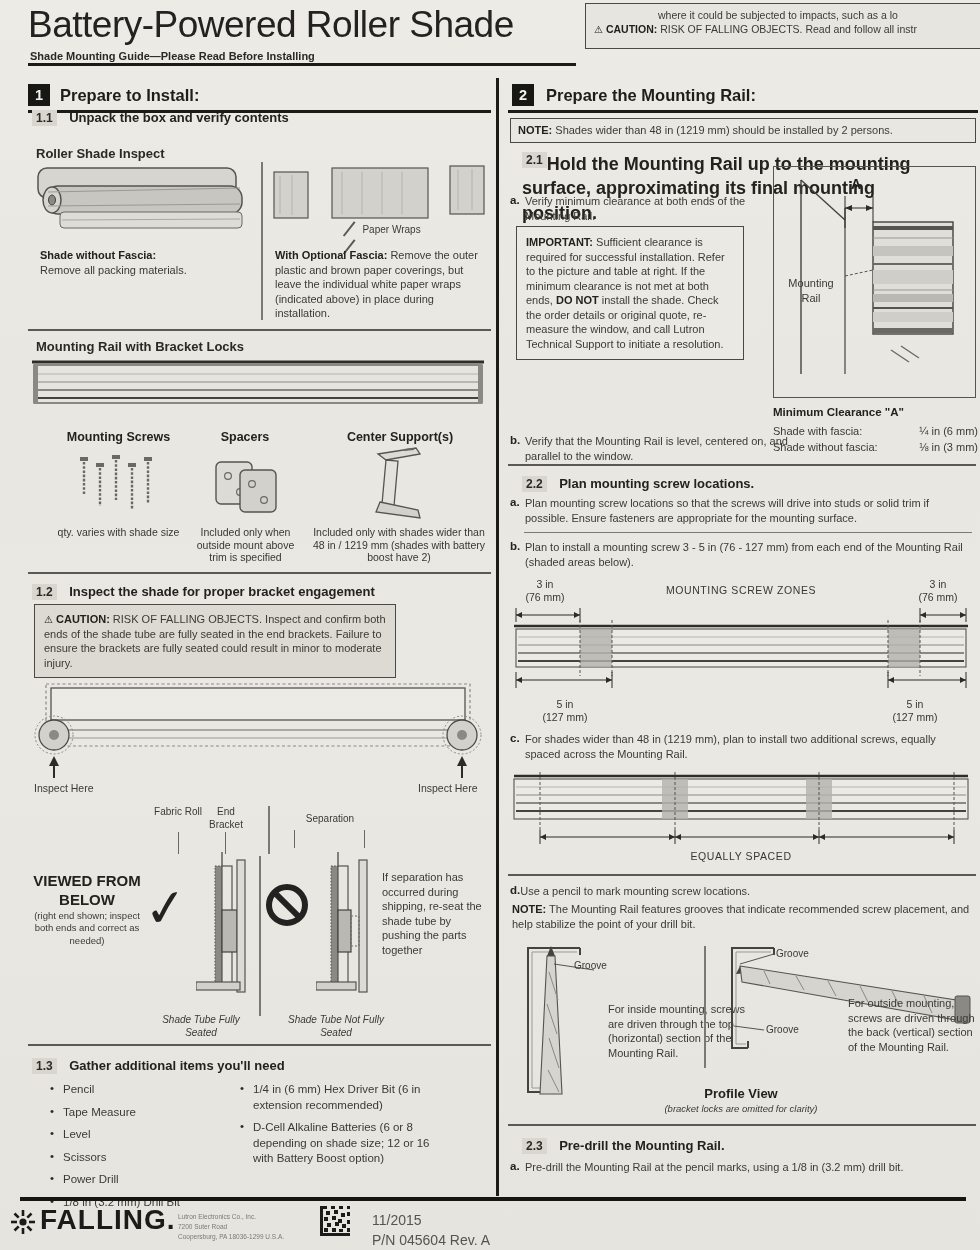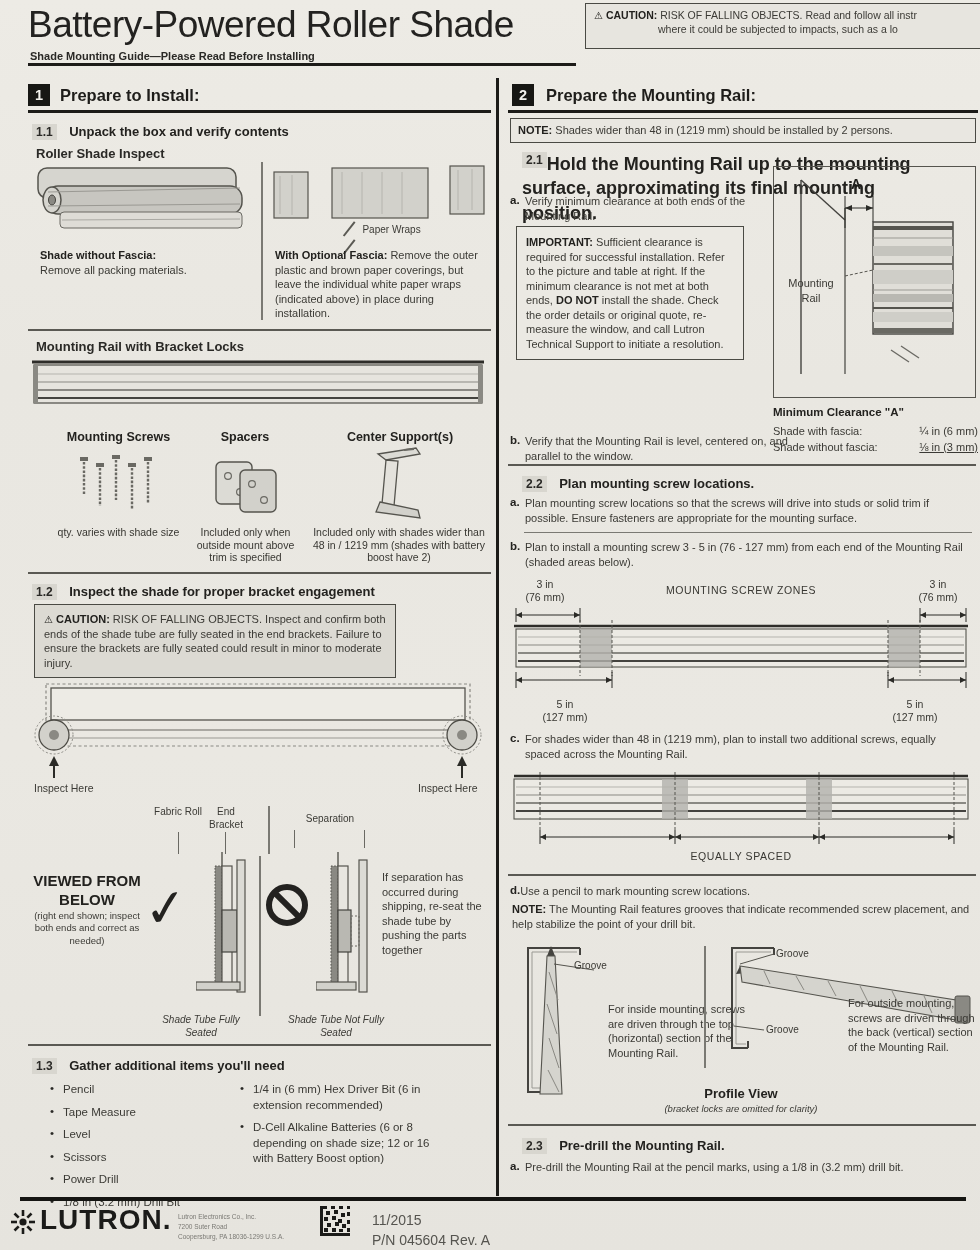--- a/index.html
+++ b/index.html
@@ -50,39 +50,39 @@
 
 <div id="page">
 
   <div class="abs" style="left:28px; top:4px;">
     <span style="font-size:37px; color:#232220; letter-spacing:-0.5px;">Battery-Powered Roller Shade</span>
   </div>
   <div class="abs b" style="left:30px; top:50px; font-size:11px; color:#2a2926;">Shade Mounting Guide—Please Read Before Installing</div>
   <div class="abs rule-thick" style="left:28px; top:63px; width:548px;"></div>
 
   <div class="abs boxed" style="left:585px; top:3px; width:400px; height:46px; padding:5px 8px; background:#e7e5df;">
+    <div class="t105" style="padding-left:64px; white-space:nowrap;">
+      <span>where it could be subjected to impacts, such as a lo</span>
+    </div>
     <div class="t105" style="white-space:nowrap;">
       <span class="warn">⚠</span>
       <span class="b ink">CAUTION:</span>
       <span>RISK OF FALLING OBJECTS. Read and follow all instr</span>
     </div>
-    <div class="t105" style="padding-left:64px; white-space:nowrap;">
-      <span>where it could be subjected to impacts, such as a lo</span>
-    </div>
   </div>
 
   <div class="abs" style="left:496px; top:78px; width:3px; height:1118px; background:#1c1b18;"></div>
 
   <div class="abs" style="left:28px; top:80px; width:463px; height:1116px;">
 
     <div class="abs step-square" style="left:0; top:4px;">1</div>
     <div class="abs step-title" style="left:32px; top:6px;">Prepare to Install:</div>
     <div class="abs rule-thick" style="left:0; top:30px; width:463px;"></div>
 
-    <div class="abs" style="left:4px; top:42px;">
+    <div class="abs" style="left:4px; top:28px;">
       <span class="chip">1.1</span>
       <span class="sub-title" style="margin-left:8px;">Unpack the box and verify contents</span>
     </div>
     <div class="abs b" style="left:8px; top:66px; font-size:13px; color:#2a2926;">Roller Shade Inspect</div>
 
     <svg class="abs" style="left:4px; top:84px;" width="220" height="80" viewBox="0 0 220 80">
       <rect x="6" y="4" width="198" height="30" rx="9" fill="#d6d5cf" stroke="#55544e" stroke-width="1.5"></rect>
       <rect x="14" y="22" width="196" height="28" rx="12" fill="#c7c6c0" stroke="#55544e" stroke-width="1.5"></rect>
       <ellipse cx="20" cy="36" rx="9" ry="13" fill="#d6d5cf" stroke="#55544e" stroke-width="1.5"></ellipse>
       <ellipse cx="20" cy="36" rx="3.5" ry="5" fill="#8a8983" stroke="#44433f"></ellipse>
@@ -314,21 +314,21 @@
     </svg>
     <div class="abs b" style="left:343px; top:96px; font-size:14px; color:#1e1d1a;">A</div>
     <div class="abs t11 ctr" style="left:272px; top:196px; width:62px;">Mounting Rail</div>
     <div class="abs b" style="left:265px; top:326px; font-size:11.5px; color:#23221f;">Minimum Clearance "A"</div>
     <div class="abs t11" style="left:265px; top:344px; width:205px;">
       <span>Shade with fascia:</span>
       <span style="float:right;">¼ in (6 mm)</span>
     </div>
     <div class="abs t11" style="left:265px; top:360px; width:205px;">
       <span>Shade without fascia:</span>
-      <span style="float:right;text-decoration:underline;">⅛ in (3 mm)</span>
+      <span style="float:right;">⅛ in (3 mm)</span>
     </div>
 
     <div class="abs rule-thin" style="left:0; top:384px; width:468px;"></div>
 
     <div class="abs" style="left:14px; top:394px;">
       <span class="chip">2.2</span>
       <span class="sub-title" style="margin-left:8px;">Plan mounting screw locations.</span>
     </div>
     <div class="abs" style="left:2px; top:416px; width:464px;">
       <span class="lead-letter" style="float:left;">a.</span>
@@ -502,21 +502,21 @@
       <line x1="3" y1="15" x2="9" y2="15"></line>
         <line x1="21" y1="15" x2="27" y2="15"></line>
       <line x1="6.5" y1="6.5" x2="10.7" y2="10.7"></line>
         <line x1="19.3" y1="19.3" x2="23.5" y2="23.5"></line>
       <line x1="6.5" y1="23.5" x2="10.7" y2="19.3"></line>
         <line x1="19.3" y1="10.7" x2="23.5" y2="6.5"></line>
     </g>
     <circle cx="15" cy="15" r="3.6" fill="#1b1b19"></circle>
   </svg>
   <div class="abs" style="left:40px; top:1204px;">
-    <span class="b" style="font-size:28px; color:#1b1b19; letter-spacing:1px;">LUTRON</span><span class="b" style="font-size:28px; color:#1b1b19;">.</span>
+    <span class="b" style="font-size:28px; color:#1b1b19; letter-spacing:1px;">FALLING</span><span class="b" style="font-size:28px; color:#1b1b19;">.</span>
   </div>
   <div class="abs" style="left:178px; top:1212px; font-size:6.5px; color:#7a7974; line-height:1.55;">
     <div>Lutron Electronics Co., Inc.</div>
     <div>7200 Suter Road</div>
     <div>Coopersburg, PA 18036-1299 U.S.A.</div>
   </div>
   <svg class="abs" style="left:320px; top:1206px;" width="30" height="30" viewBox="0 0 30 30">
     <rect x="0" y="0" width="3" height="30" fill="#1b1b19"></rect>
     <rect x="0" y="27" width="30" height="3" fill="#1b1b19"></rect>
     <g fill="#1b1b19">

